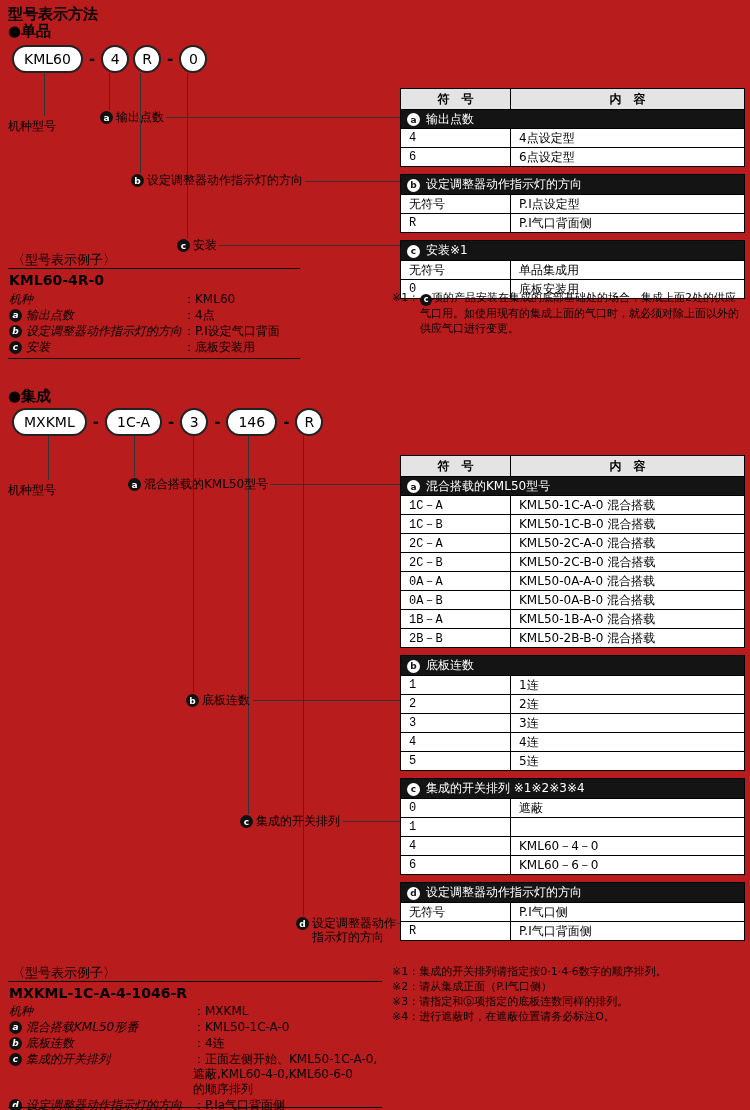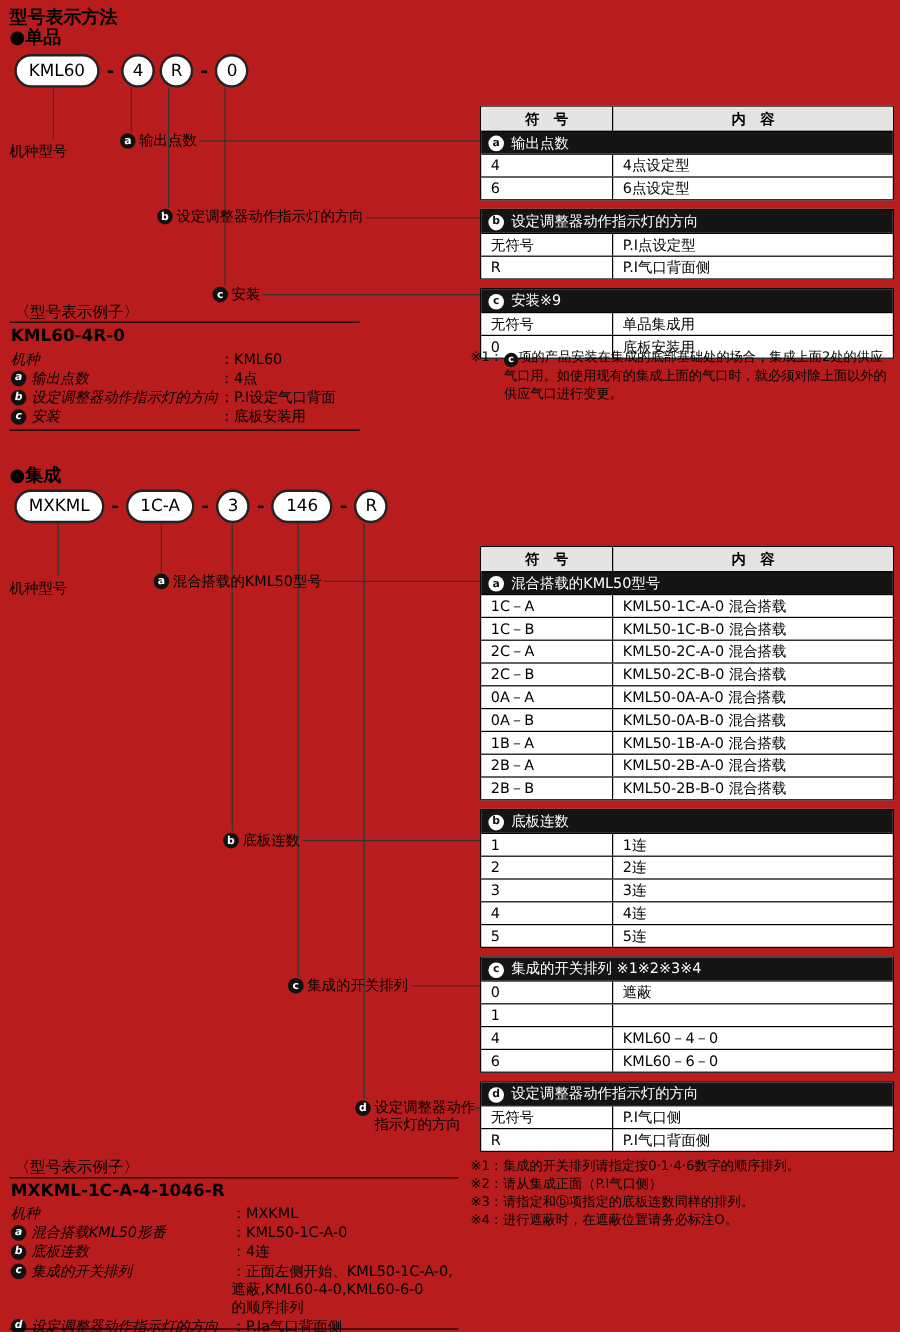--- a/index.html
+++ b/index.html
@@ -28,21 +28,21 @@
 
   .table { position:absolute; width:345px; font-size:12px; }
   .tblock { border:1px solid #000; background:#fff; }
   .tblock + .tblock { margin-top:7px; }
   .trow { display:flex; height:19px; border-top:1px solid #000; align-items:stretch; }
   .tblock .trow:first-child { border-top:none; }
   .trow-head { height:20px; background:#e4e4e4; font-weight:bold; }
   .trow-head .tcell { justify-content:center; padding-left:0; }
   .trow-dark { background:#141414; color:#fff; align-items:center; padding-left:6px; gap:6px; }
   .tcell { display:flex; align-items:center; padding-left:8px; overflow:hidden; white-space:nowrap; }
-  .tcell.sym { width:110px; border-right:1px solid #000; flex:0 0 110px; }
+  .tcell.sym { width:110px; border-right:1px solid #000; flex:0 0 110px;font-family:Liberation Mono, monospace; }
   .tcell.con { flex:1; }
 
   .ex-head { font-size:13px; }
   .ex-model { font-size:14px; font-weight:bold; }
   .ex-rows { position:absolute; }
   .ex-row { display:flex; font-size:12px; line-height:15px; margin-bottom:1px; align-items:flex-start; }
   .ex-label { display:flex; gap:4px; align-items:flex-start;font-style:italic; }
   #single-example-rows .ex-label { flex:0 0 174px; }
   #assembly-example-rows .ex-label { flex:0 0 184px; }
   .ex-value { white-space:pre-line; }
@@ -123,21 +123,21 @@
           <div class="tcell con">P.I点设定型</div>
         </div>
         <div class="trow">
           <div class="tcell sym">R</div>
           <div class="tcell con">P.I气口背面侧</div>
         </div>
       </div>
       <div class="tblock">
         <div class="trow trow-dark">
           <span class="badge badge-light">c</span>
-          <span>安装※9</span>
+          <span>安装※1</span>
         </div>
         <div class="trow">
           <div class="tcell sym">无符号</div>
           <div class="tcell con">单品集成用</div>
         </div>
         <div class="trow">
           <div class="tcell sym">0</div>
           <div class="tcell con">底板安装用</div>
         </div>
       </div>
@@ -258,24 +258,20 @@
         </div>
         <div class="trow">
           <div class="tcell sym">0A－B</div>
           <div class="tcell con">KML50-0A-B-0 混合搭载</div>
         </div>
         <div class="trow">
           <div class="tcell sym">1B－A</div>
           <div class="tcell con">KML50-1B-A-0 混合搭载</div>
         </div>
         <div class="trow">
-          <div class="tcell sym">2B－A</div>
-          <div class="tcell con">KML50-2B-A-0 混合搭载</div>
-        </div>
-        <div class="trow">
           <div class="tcell sym">2B－B</div>
           <div class="tcell con">KML50-2B-B-0 混合搭载</div>
         </div>
       </div>
       <div class="tblock">
         <div class="trow trow-dark">
           <span class="badge badge-light">b</span>
           <span>底板连数</span>
         </div>
         <div class="trow">

